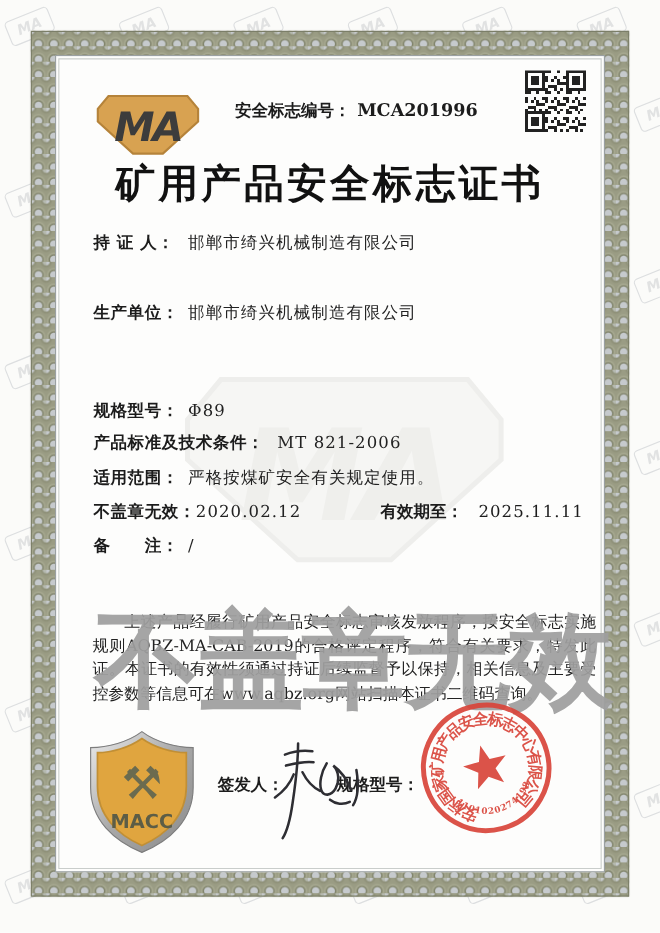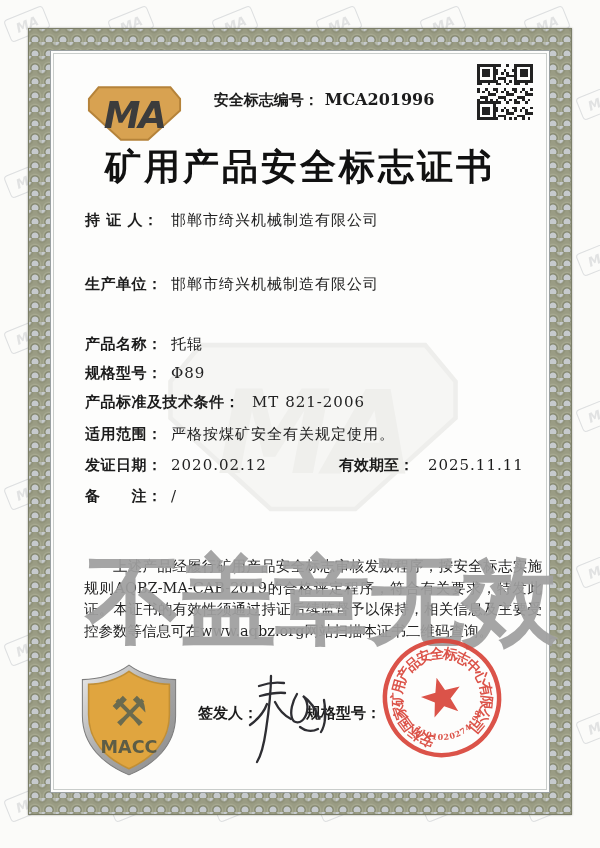--- a/index.html
+++ b/index.html
@@ -361,39 +361,35 @@
     <div class="title">矿用产品安全标志证书</div>
 
     <div class="row" style="top:211px">
       <span class="lab">持 证 人：</span>
       <span class="val">邯郸市绮兴机械制造有限公司</span>
     </div>
     <div class="row" style="top:275px">
       <span class="lab">生产单位：</span>
       <span class="val">邯郸市绮兴机械制造有限公司</span>
     </div>
-    <div class="row" style="top:335px">
-      <span class="lab">产品名称：</span>
-      <span class="val">托辊</span>
-    </div>
     <div class="row" style="top:364px">
       <span class="lab">规格型号：</span>
       <span class="val">Φ89</span>
     </div>
     <div class="row" style="top:393px">
       <span class="lab wide">产品标准及技术条件：</span>
       <span class="val">MT 821-2006</span>
     </div>
     <div class="row" style="top:425px">
       <span class="lab">适用范围：</span>
       <span class="val">严格按煤矿安全有关规定使用。</span>
     </div>
 
     <div class="row" style="top:456px">
-      <span class="lab">发证日期：</span>
+      <span class="lab">不盖章无效：</span>
       <span class="val">2020.02.12</span>
       <span class="lab2">有效期至：</span>
       <span class="val2">2025.11.11</span>
     </div>
 
     <div class="row" style="top:487px">
       <span class="lab">备　　注：</span>
       <span class="val">/</span>
     </div>
 

